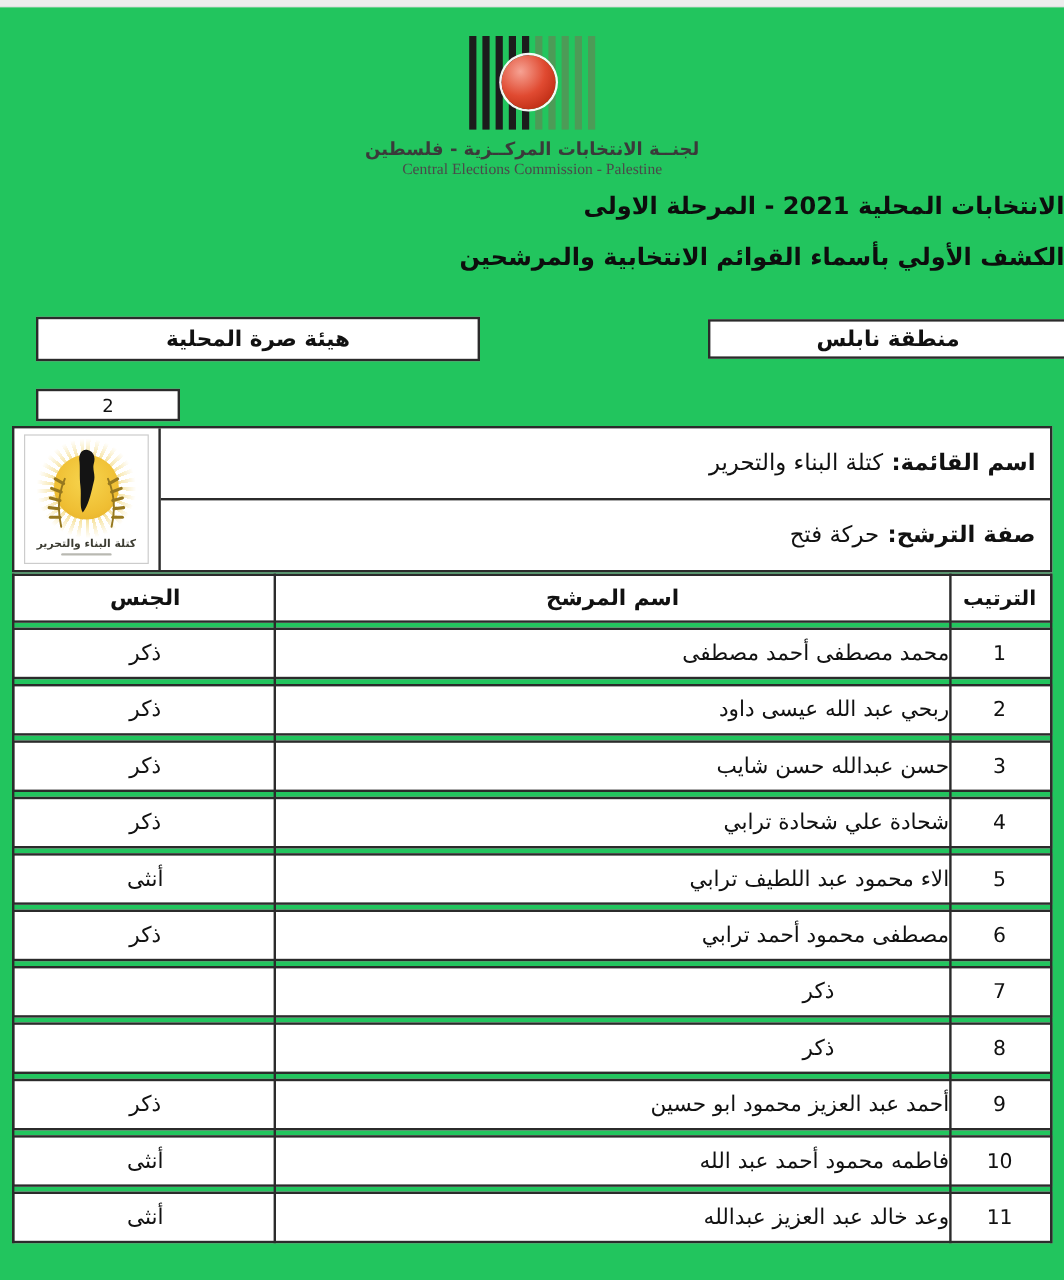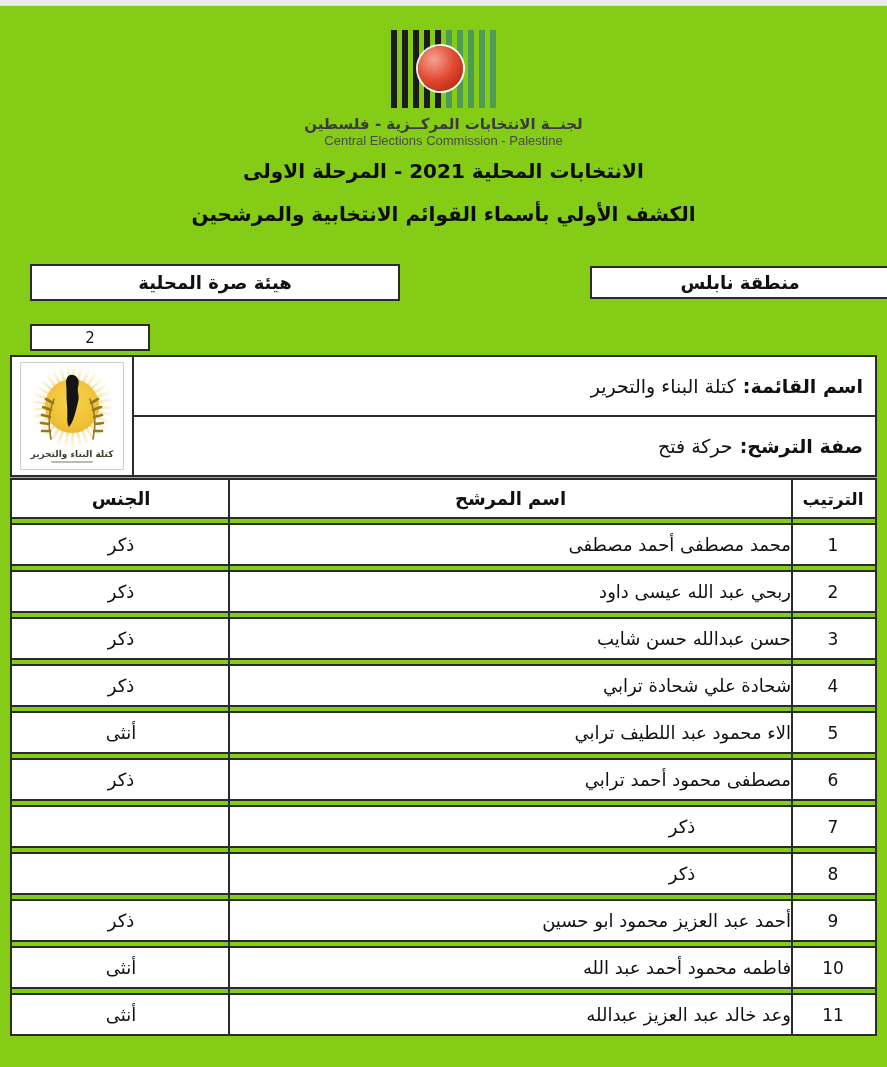--- a/index.html
+++ b/index.html
@@ -1,33 +1,33 @@
 <!DOCTYPE html>
 <html lang="ar" dir="rtl"><head>
 <meta charset="utf-8">
 <style>
   html,body{margin:0;padding:0;background:#fff;}
-  .page{position:relative;width:887px;height:1067px;background:#84cc16;overflow:hidden;
+  .page{position:relative;width:887px;height:1067px;background:#22c55e;overflow:hidden;
         font-family:"DejaVu Sans",sans-serif;color:#111;direction:rtl;}
   .topstrip{position:absolute;top:0;left:0;right:0;height:5px;background:#ededed;border-bottom:1px solid #e2e2e2;}
 
   
   .cec{position:absolute;top:30px;left:0;right:0;text-align:center;}
   .cec-bars{position:relative;display:inline-flex;gap:5px;height:78px;direction:ltr;}
   .bar{width:6px;height:100%;}
   .bar.b{background:#1c1c1c;}
   .bar.g{background:#4d9b57;}
   .cec-ball{position:absolute;left:27px;top:16px;width:45px;height:45px;border-radius:50%;
             background:radial-gradient(circle at 35% 30%, #f6a293 0%, #e04a31 48%, #b02008 95%);
             box-shadow:0 0 0 2px rgba(255,255,255,.95);}
   .cec-ar{margin-top:3px;font-size:15px;font-weight:bold;color:#3a3a3a;letter-spacing:0;}
-  .cec-en{font-family:Liberation Sans, sans-serif;font-size:13px;color:#4a4a4a;direction:ltr;}
-
-  
-  .title{position:absolute;left:0;right:0;text-align:center;font-weight:bold;font-size:20px;color:#0d0d0d;}
+  .cec-en{font-family:Liberation Serif, serif;font-size:13px;color:#4a4a4a;direction:ltr;}
+
+  
+  .title{position:absolute;left:0;right:0;font-weight:bold;font-size:20px;color:#0d0d0d;}
   .title1{top:159px;}
   .title2{top:202px;}
 
   
   .box{position:absolute;border:2px solid #2b2b2b;background:#fff;display:flex;
        align-items:center;justify-content:center;font-weight:bold;font-size:18px;box-sizing:border-box;margin-left:20px;}
   .region-box{top:266px;left:570px;width:300px;height:33px;}
   .authority-box{top:264px;left:10px;width:370px;height:37px;}
   .number-box{top:324px;left:10px;width:120px;height:27px;font-weight:normal;font-size:15px;}
 

